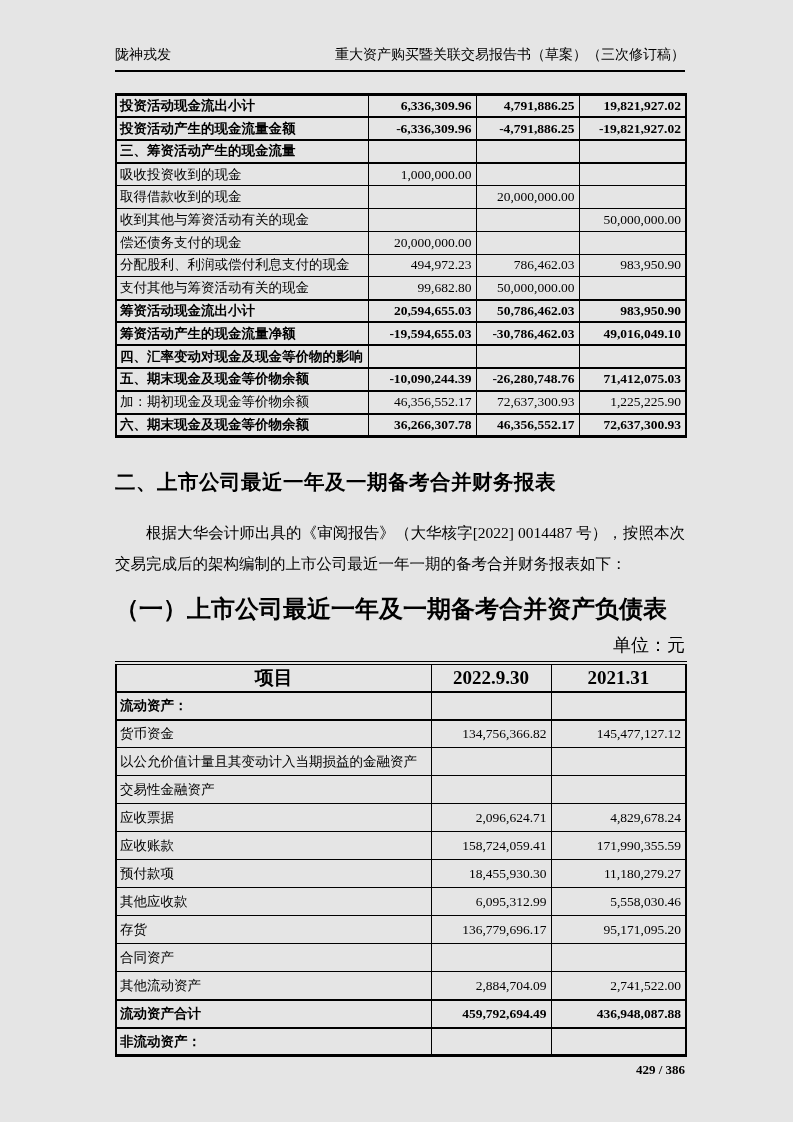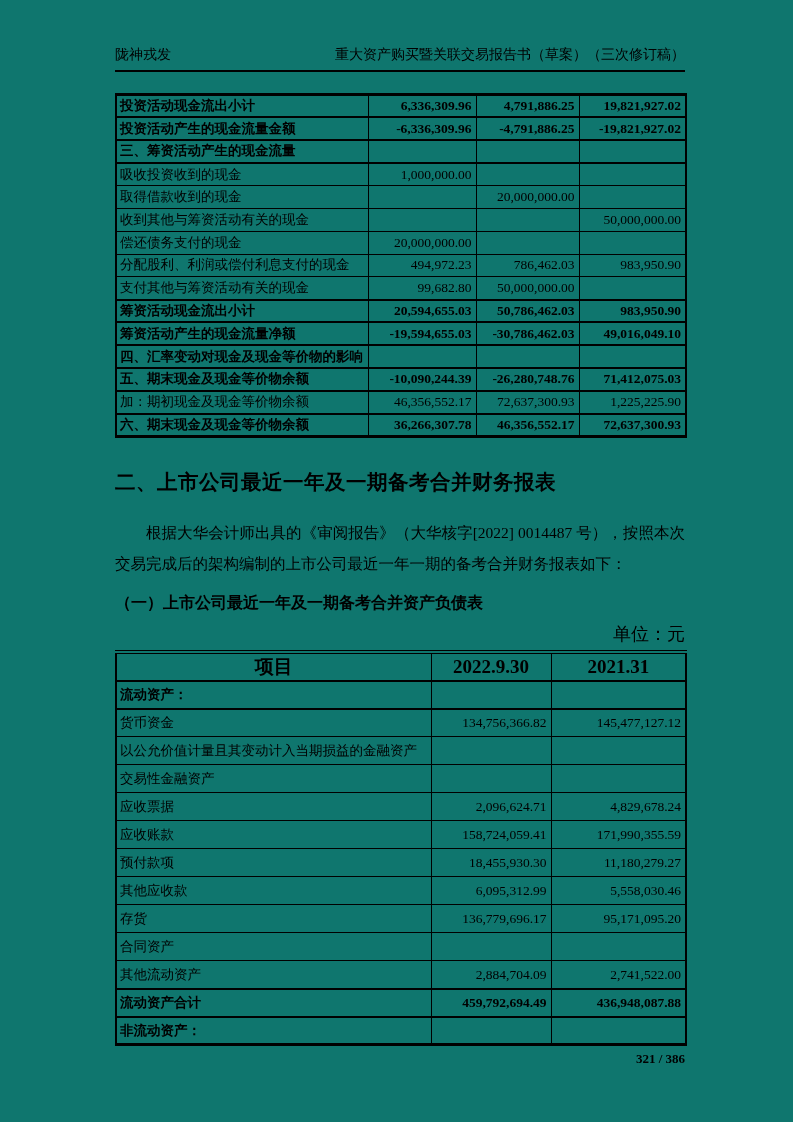--- a/index.html
+++ b/index.html
@@ -2,21 +2,21 @@
 <html><head>
 <meta charset="utf-8">
 <style>
   * { margin:0; padding:0; box-sizing:border-box; }
   html,body { background:#fff; }
   body {
     width:793px; height:1122px;
     font-family:"Liberation Serif","DejaVu Serif",serif;
     color:#000;
   }
-  .page { width:793px; height:1122px; padding:46px 108px 0 115px; position:relative; background:#0f766e; }
+  .page { width:793px; height:1122px; padding:46px 108px 0 115px; position:relative; background:#e5e5e5; }
 
   .header {
     display:flex; justify-content:space-between; align-items:flex-end;
     font-size:14px; border-bottom:2px solid #000; padding-bottom:6px;
   }
 
   table.t { border-collapse:collapse; width:570px; table-layout:fixed; }
   .t td, .t th { border:1px solid #000; font-size:13.5px; overflow:hidden; white-space:nowrap; }
   .t .lbl { text-align:left; padding:0 3px; }
   .t .num { text-align:right; padding:0 4px; }
@@ -29,21 +29,21 @@
   .t2 th { height:27px; font-size:19px; font-weight:bold; text-align:center; border-bottom-width:2px;font-family:Liberation Serif, serif; }
   .t2 td { height:28px; }
 
   .h-main {
     font-family:"DejaVu Sans","Liberation Sans",sans-serif;
     font-size:20.5px; font-weight:bold; margin-top:30px; letter-spacing:.5px;
   }
   .para { font-size:15.5px; line-height:31px; text-indent:2em; text-align:justify; margin-top:21px; }
   .h-sub {
     font-family:"DejaVu Sans","Liberation Sans",sans-serif;
-    font-size:16px; font-weight:bold; margin-top:14px;
+    font-size:24px; font-weight:bold; margin-top:14px;
   }
   .unit { font-size:18px; text-align:right; margin-top:8px; margin-bottom:4px; }
   .footer { font-size:13px; font-weight:bold; text-align:right; margin-top:5px; }
 </style>
 </head>
 <body>
 
 <div class="page">
 
   <div class="header">
@@ -235,15 +235,15 @@
           <td class="num">436,948,087.88</td>
         </tr>
         <tr class="strong">
           <td class="lbl">非流动资产：</td>
           <td class="num"></td>
           <td class="num"></td>
         </tr>
       </tbody>
   </table>
 
-  <div class="footer">321 / 386</div>
+  <div class="footer">429 / 386</div>
 
 </div>
 
 </body></html>

